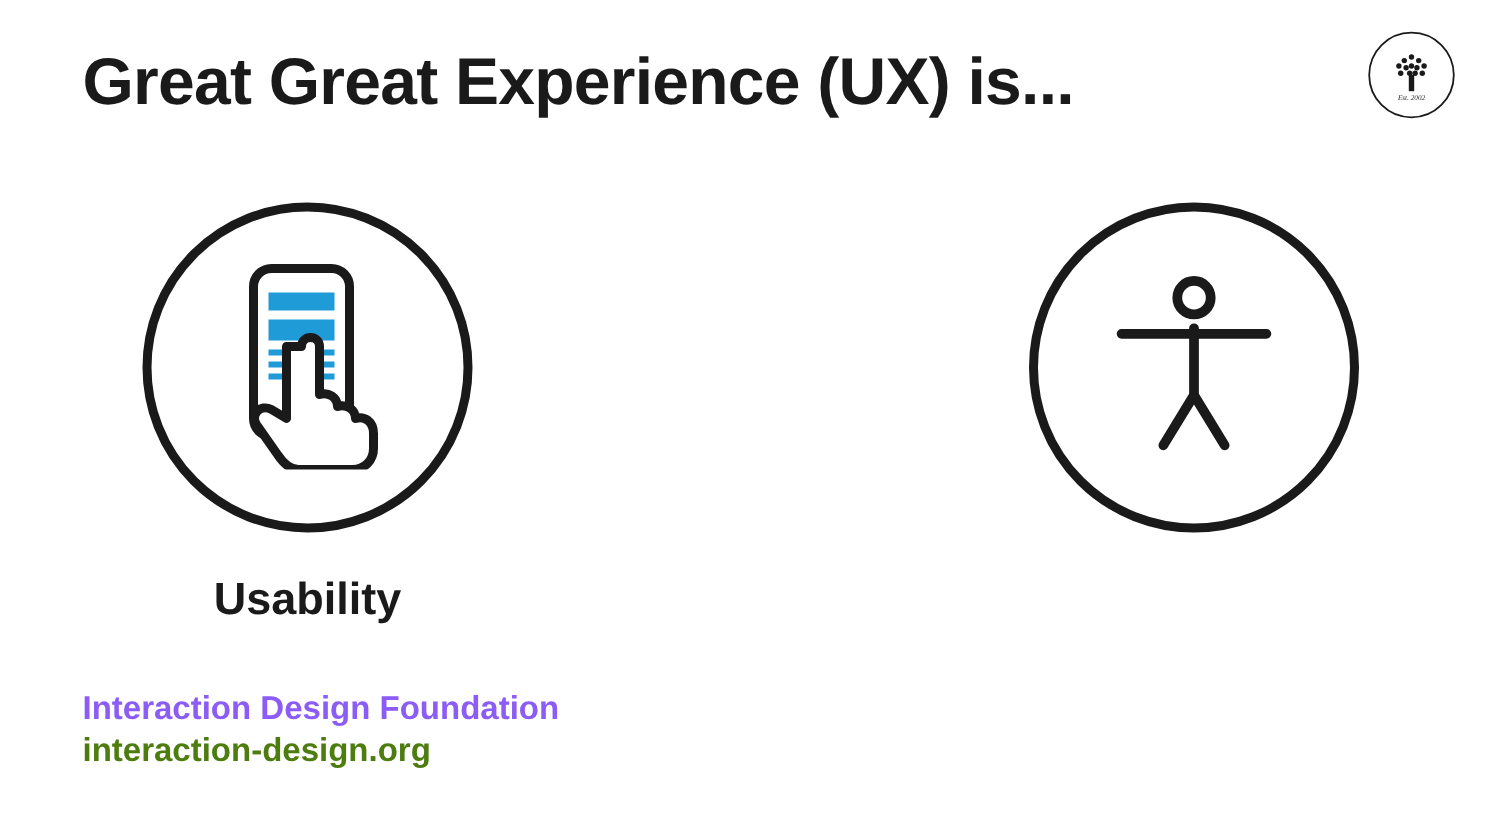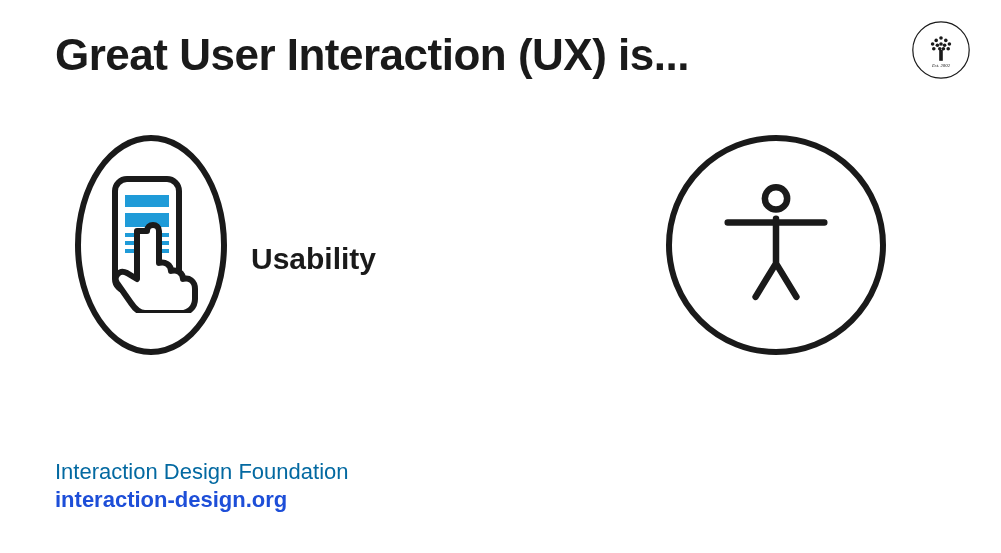--- a/index.html
+++ b/index.html
@@ -31,24 +31,23 @@
   }
   .items {
     display: flex;
     justify-content: space-between;
     align-items: flex-start;
     margin-top: 55px;
     padding: 0 20px;
   }
   .item {
     display: flex;
-    flex-direction: row;
+    flex-direction: column;
     align-items: center;
     width: 260px;
-    gap: 24px;
   }
   .circle {
     width: 220px;
     height: 220px;
     border: 6px solid #1a1a1a;
     border-radius: 50%;
     display: flex;
     align-items: center;
     justify-content: center;
   }
@@ -58,36 +57,36 @@
     font-weight: 700;
     text-align: center;
   }
   .footer {
     position: absolute;
     left: 55px;
     bottom: 40px;
   }
   .footer-org {
     font-size: 22px;
-    font-weight: 400;
-    color: #0369a1;
+    font-weight: 700;
+    color: #8b5cf6;
   }
   .footer-url {
     font-size: 22px;
     font-weight: 700;
-    color: #1d4ed8;
+    color: #4d7c0f;
     margin-top: 2px;
   }
 </style>
 </head>
 <body>
 
 <div class="slide">
 
-  <h1 class="title">Great User Interaction (UX) is...</h1>
+  <h1 class="title">Great Great Experience (UX) is...</h1>
 
   <div class="logo">
     <svg viewBox="0 0 100 100" width="60" height="60">
       <circle cx="50" cy="50" r="47" fill="none" stroke="#1a1a1a" stroke-width="2"></circle>
 
       <rect x="47" y="50" width="6" height="18" fill="#1a1a1a"></rect>
 
       <g fill="#1a1a1a">
         <circle cx="50" cy="30" r="3"></circle>
           <circle cx="42" cy="34" r="3"></circle>

